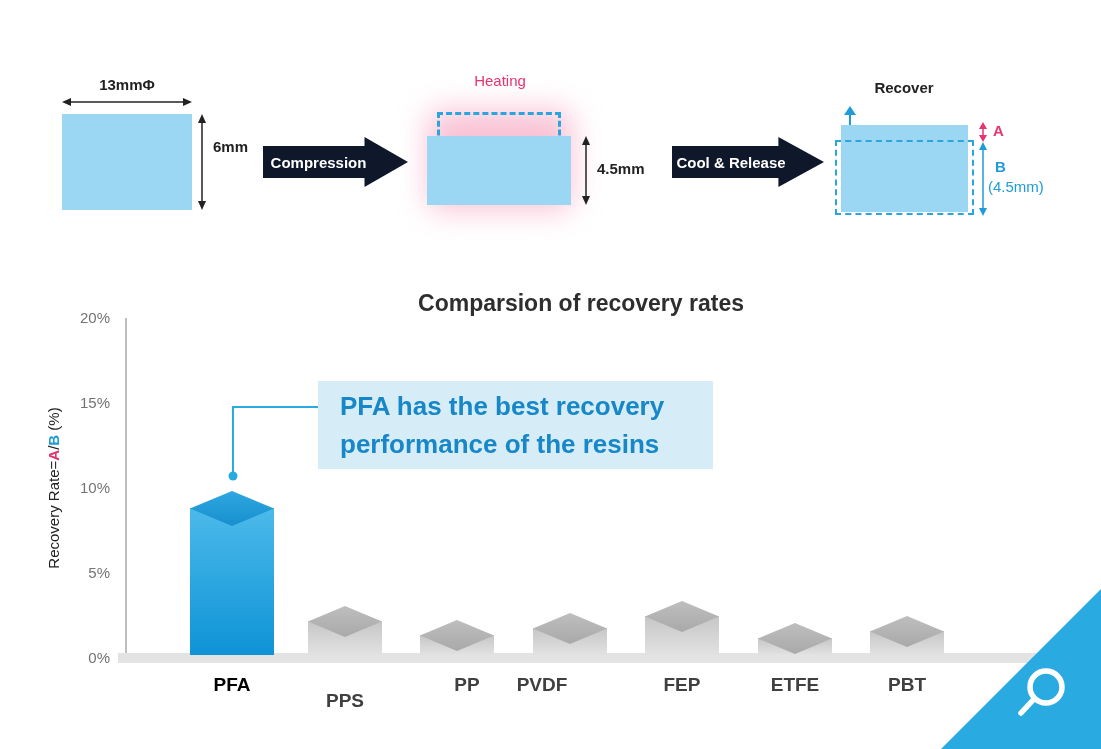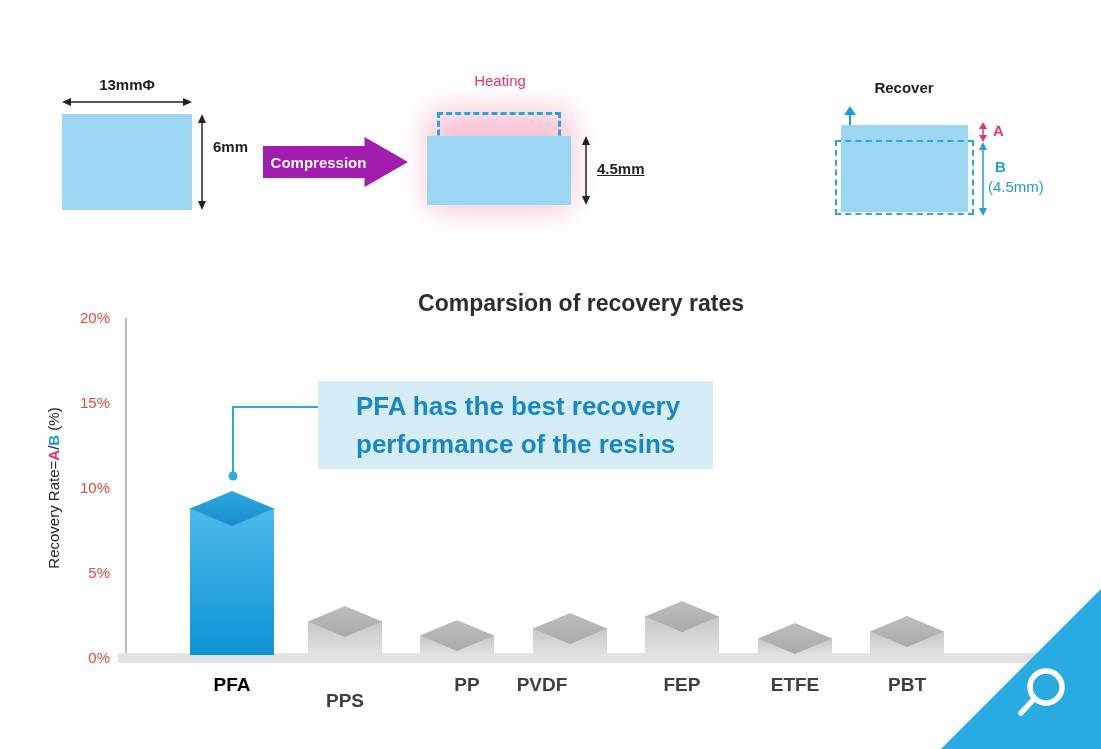--- a/index.html
+++ b/index.html
@@ -3,45 +3,45 @@
 <meta charset="utf-8">
 <style>
   html,body{margin:0;padding:0;background:#fff;}
   .stage{position:relative;width:1101px;height:749px;background:#fff;overflow:hidden;
          font-family:"Liberation Sans",sans-serif;color:#222;}
   .abs{position:absolute;}
 
   
   .dim-label{font-size:15px;font-weight:bold;color:#222;}
   .fill-rect{background:#9BD7F3;}
-  .proc-arrow{background:#a21caf;color:#fff;font-size:15px;font-weight:bold;
+  .proc-arrow{background:#0f172a;color:#fff;font-size:15px;font-weight:bold;
               clip-path:polygon(0 18%,70% 18%,70% 0,100% 50%,70% 100%,70% 82%,0 82%);
               display:flex;align-items:center;justify-content:center;padding-right:34px;box-sizing:border-box;}
   .heating-label{color:#E8336E;font-size:15px;font-weight:normal;text-align:center;}
   .recover-label{color:#222;font-size:15px;font-weight:bold;text-align:center;}
   .glow{background:rgba(244,143,177,.55);filter:blur(15px);border-radius:10px;}
   .dashed-box{border:3px dashed #2AA5DE;box-sizing:border-box;background:transparent;}
   .a-label{color:#E8336E;font-size:15px;font-weight:bold;}
   .b-label{color:#1E9CD8;font-size:15px;font-weight:bold;}
 
   
   .chart-title{font-size:23px;font-weight:bold;color:#2E2E2E;text-align:center;}
   .ylabel{font-size:15px;color:#222;text-align:center;transform:rotate(-90deg);}
-  .ytick{font-size:15px;color:#ef4444;text-align:right;}
+  .ytick{font-size:15px;color:#737373;text-align:right;}
   .axis-line{background:#BDBDBD;}
   .baseline{background:#E3E3E3;}
   .bar-front{position:absolute;background:linear-gradient(180deg,#C6C6C6,#E2E2E2);}
   .bar-front.hl{background:linear-gradient(180deg,#4CBAEA,#0E93D6);}
   .bar-top{position:absolute;background:linear-gradient(180deg,#BEBEBE,#A9A9A9);
            clip-path:polygon(50% 0,100% 50%,50% 100%,0 50%);}
   .bar-top.hl{background:linear-gradient(180deg,#2EA7E0,#188FCE);}
   .bar-label{position:absolute;font-size:19px;font-weight:bold;color:#404040;text-align:center;}
   .bar-label.hl{color:#000000;}
   .callout{background:#D6EDF8;display:flex;flex-direction:column;justify-content:center;
-           padding-left:38px;box-sizing:border-box;}
+           padding-left:22px;box-sizing:border-box;}
   .callout div{font-size:26px;font-weight:bold;color:#1787C8;line-height:38px;}
   svg.overlay{pointer-events:none;}
 </style>
 </head>
 <body>
 
 <div class="stage">
 
   <div class="abs" style="left:0;top:0;width:1101px;height:260px;">
 
@@ -65,22 +65,25 @@
 
     <div class="abs heating-label" style="left:430px;top:72px;width:140px;">Heating</div>
     <div class="abs glow" style="left:428px;top:110px;width:144px;height:100px;"></div>
     <div class="abs dashed-box" style="left:437px;top:112px;width:124px;height:93px;"></div>
     <div class="abs fill-rect" style="left:427px;top:136px;width:144px;height:69px;"></div>
     <svg class="abs" style="left:581px;top:136px;" width="10" height="69">
       <line x1="5" y1="8" x2="5" y2="61" stroke="#222" stroke-width="1.5"></line>
       <polygon points="5,0 1,9 9,9" fill="#222"></polygon>
       <polygon points="5,69 1,60 9,60" fill="#222"></polygon>
     </svg>
-    <div class="abs dim-label" style="left:597px;top:160px;text-decoration:underline;">4.5mm</div>
+    <div class="abs dim-label" style="left:597px;top:160px;">4.5mm</div>
 
+    <div class="abs proc-arrow" style="left:672px;top:137px;width:152px;height:50px;">
+      <span>Cool &amp; Release</span>
+    </div>
 
     <div class="abs recover-label" style="left:840px;top:79px;width:128px;">Recover</div>
     <svg class="abs" style="left:843px;top:106px;" width="14" height="22">
       <line x1="7" y1="20" x2="7" y2="6" stroke="#1E9CD8" stroke-width="2"></line>
       <polygon points="7,0 1,9 13,9" fill="#1E9CD8"></polygon>
     </svg>
     <div class="abs fill-rect" style="left:841px;top:125px;width:127px;height:87px;"></div>
     <div class="abs dashed-box" style="left:835px;top:140px;width:139px;height:75px;border-width:2.5px;"></div>
     <svg class="abs" style="left:978px;top:122px;" width="10" height="20">
       <line x1="5" y1="4" x2="5" y2="16" stroke="#E8336E" stroke-width="1.5"></line>

